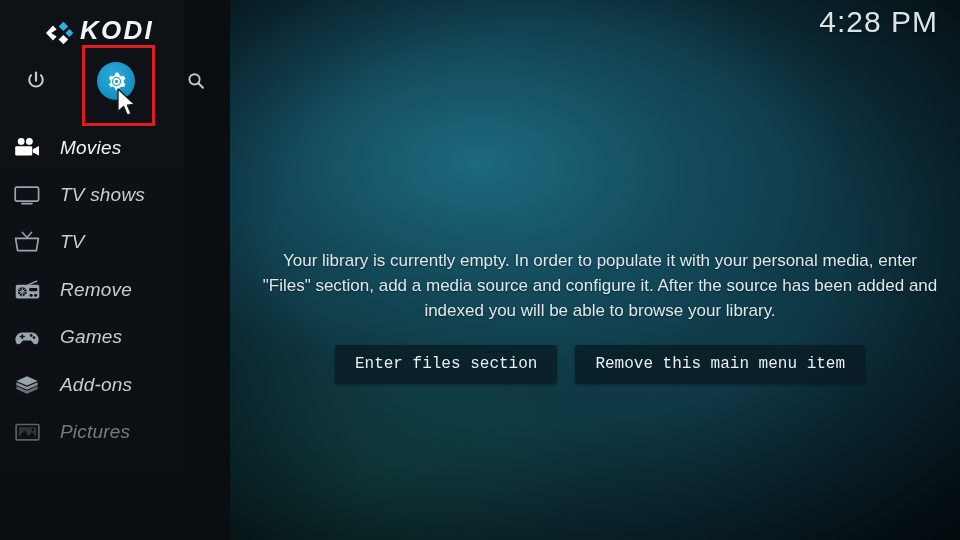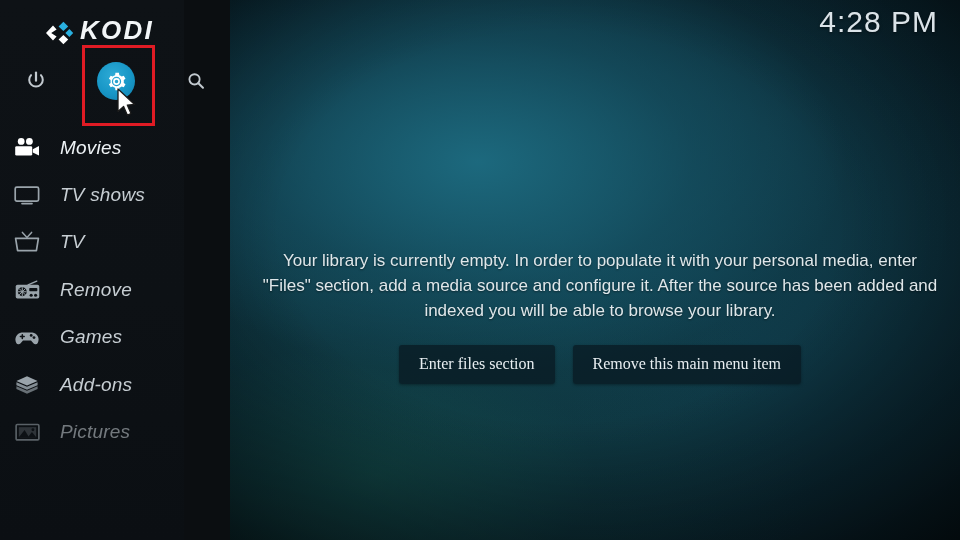--- a/index.html
+++ b/index.html
@@ -97,21 +97,21 @@
     text-shadow:0 1px 2px rgba(0,0,0,0.45);
     padding:0 12px;
   }
   #button-row {
     margin-top:22px; display:flex; justify-content:center; gap:18px;
   }
   .action-button {
     background:rgba(9,24,32,0.72);
     border:none; border-radius:3px;
     color:#e8eef1; font-size:16px;
-    font-family:Liberation Serif, serif;
+    font-family:Liberation Mono, monospace;
     padding:10px 20px 11px 20px;
     box-shadow:0 1px 3px rgba(0,0,0,0.35);
     cursor:pointer; white-space:nowrap;
   }
 
   
   #clock {
     position:absolute; right:22px; top:5px;
     font-size:30px; color:#dbe3e8; letter-spacing:1px;
     font-weight:300; z-index:6;

